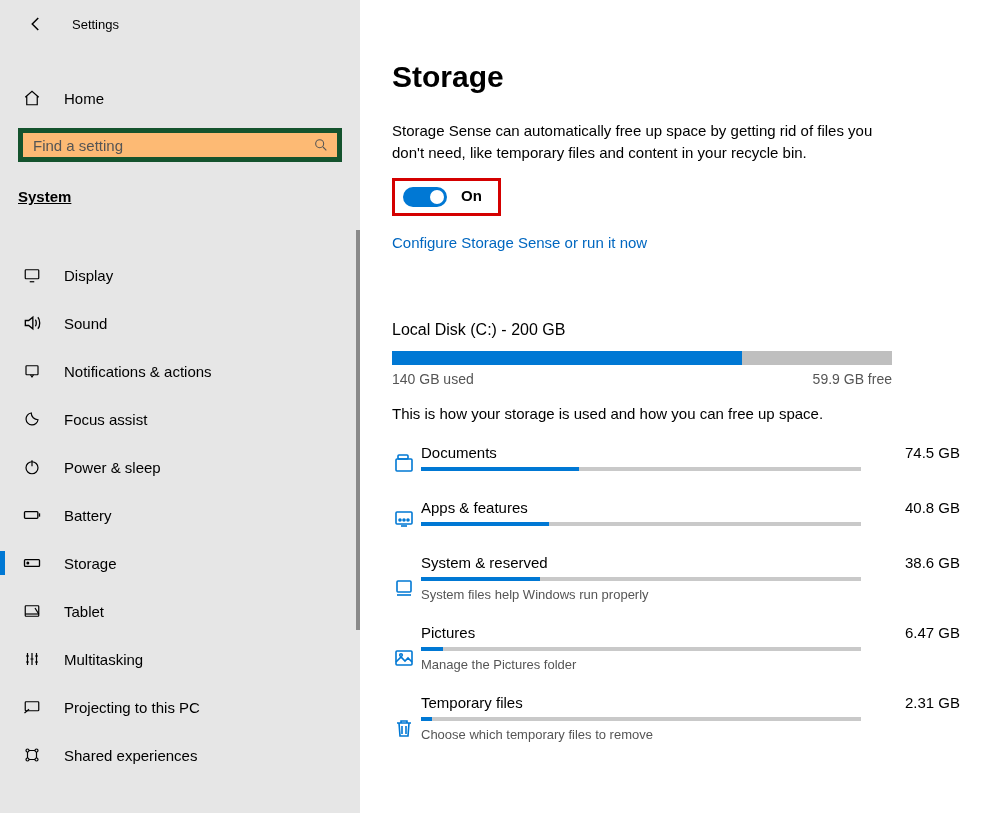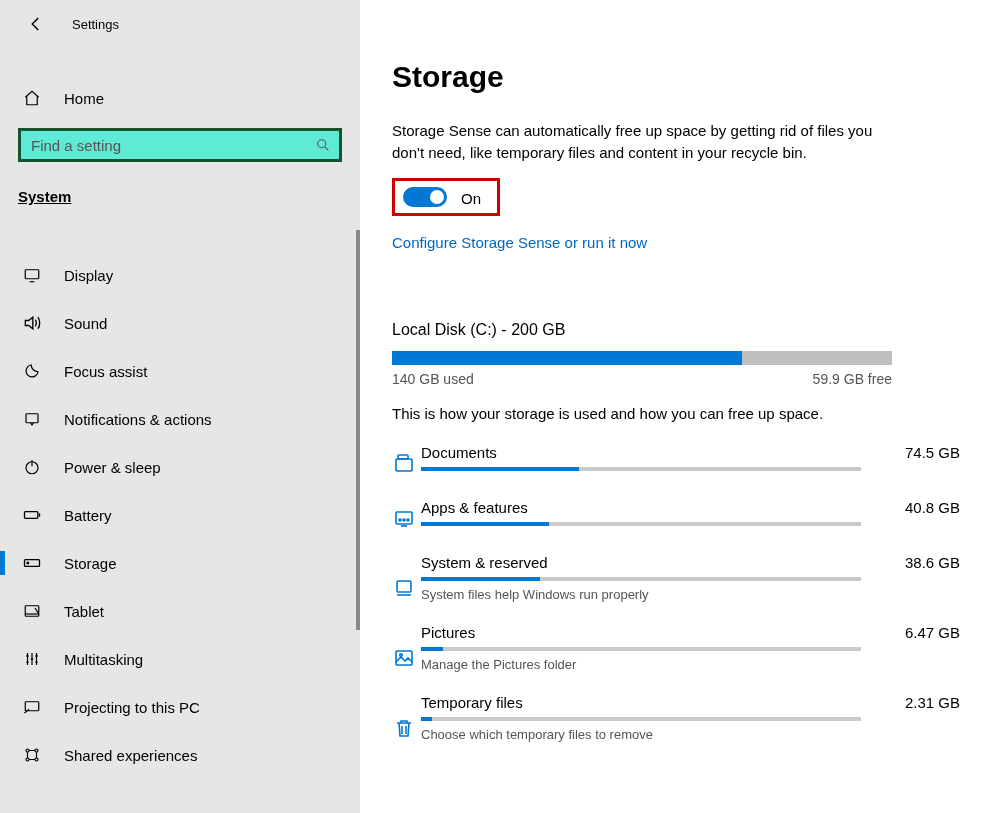--- a/index.html
+++ b/index.html
@@ -34,22 +34,22 @@
     gap: 22px;
     padding: 10px 18px 10px 22px;
     font-size: 15px;
     margin-top: 34px;
     cursor: pointer;
   }
   .search-wrap {
     padding: 10px 18px 10px 18px;
   }
   .search-box {
-    border: 3px solid #14532d;
-    background: #5eead4;
+    border: 5px solid #14532d;
+    background: #fdba74;
     height: 34px;
     display: flex;
     align-items: center;
     padding: 0 8px 0 10px;
   }
   .search-box input {
     flex: 1;
     background: transparent;
     border: none;
     outline: none;
@@ -114,23 +114,24 @@
     margin-bottom: 26px;
   }
   .desc {
     font-size: 15px;
     line-height: 1.45;
     max-width: 510px;
     margin-bottom: 14px;
   }
   .toggle-row {
     display: inline-flex;
-    align-items: flex-end;
+    align-items: flex-start;
     gap: 14px;
     padding: 4px 8px 4px 4px;
+    font-weight: bold;
   }
   .highlight-box {
     border: 3px solid #d40000;
     display: inline-block;
     padding: 2px 8px 2px 4px;
   }
   .toggle {
     width: 44px;
     height: 20px;
     border-radius: 10px;
@@ -280,33 +281,33 @@
           <svg viewBox="0 0 24 24" width="20" height="20" stroke="currentColor" fill="none" stroke-width="1.6">
             <path d="M4 9v6h4l5 4V5l-5 4H4z" fill="none"></path>
             <path d="M16 8c1.5 1.5 1.5 6.5 0 8M19 5c3 3 3 11 0 14"></path>
           </svg>
         </span>
         <span>Sound</span>
       </div>
       <div class="nav-item">
         <span class="nav-icon">
           <svg viewBox="0 0 24 24" width="18" height="18" stroke="currentColor" fill="none" stroke-width="1.6">
-            <path d="M20 13A8 8 0 1 1 11 4c0 5 4 9 9 9z"></path>
-          </svg>
-        </span>
-        <span>Focus assist</span>
-      </div>
-      <div class="nav-item">
-        <span class="nav-icon">
-          <svg viewBox="0 0 24 24" width="18" height="18" stroke="currentColor" fill="none" stroke-width="1.6">
             <rect x="4" y="5" width="16" height="12" rx="1"></rect>
             <path d="M10 17l2 3 2-3"></path>
           </svg>
         </span>
         <span>Notifications &amp; actions</span>
+      </div>
+      <div class="nav-item">
+        <span class="nav-icon">
+          <svg viewBox="0 0 24 24" width="18" height="18" stroke="currentColor" fill="none" stroke-width="1.6">
+            <path d="M20 13A8 8 0 1 1 11 4c0 5 4 9 9 9z"></path>
+          </svg>
+        </span>
+        <span>Focus assist</span>
       </div>
       <div class="nav-item">
         <span class="nav-icon">
           <svg viewBox="0 0 24 24" width="18" height="18" stroke="currentColor" fill="none" stroke-width="1.6">
             <circle cx="12" cy="13" r="8"></circle>
             <path d="M12 3v8"></path>
           </svg>
         </span>
         <span>Power &amp; sleep</span>
       </div>

